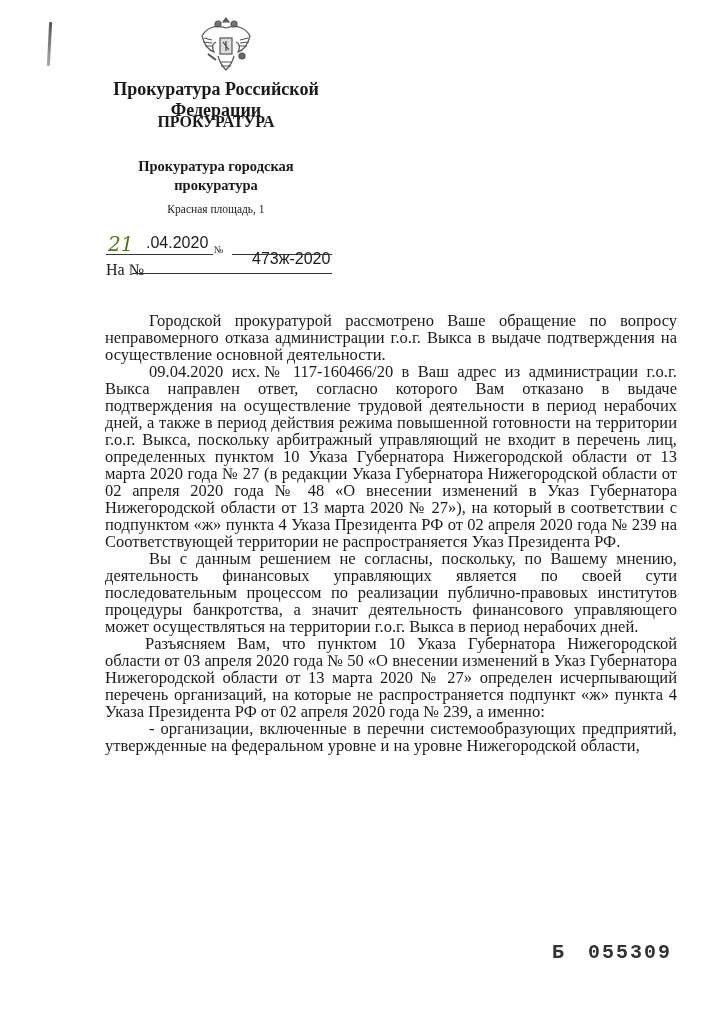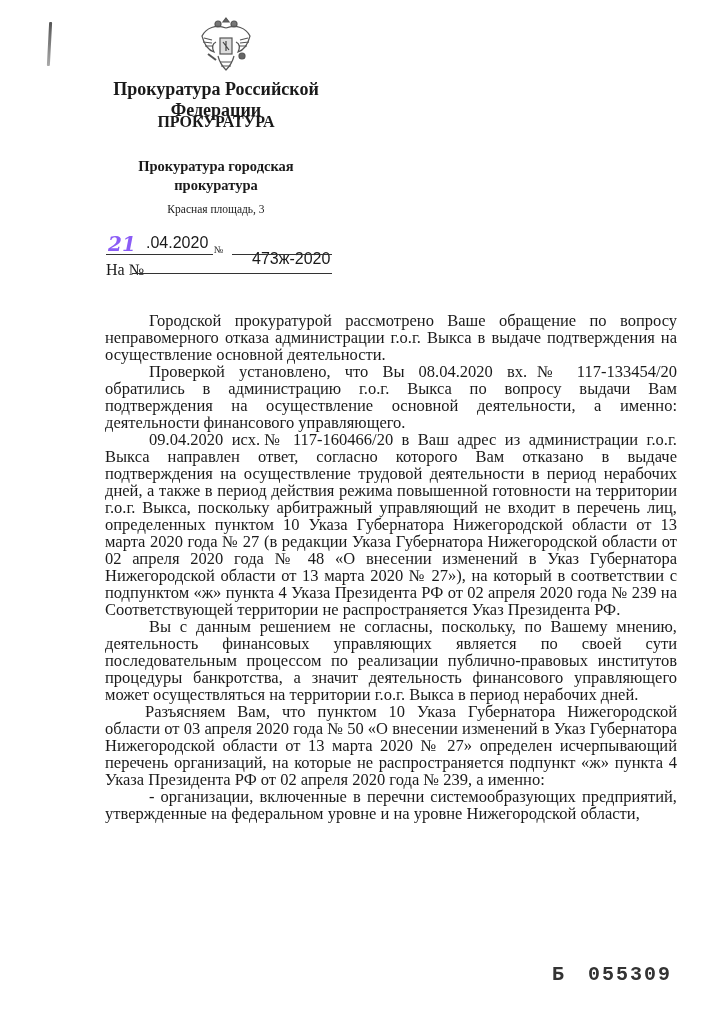--- a/index.html
+++ b/index.html
@@ -11,31 +11,31 @@
   .hdr { position: absolute; text-align: center; font-weight: bold; }
   .hdr-federation { left: 100px; width: 232px; top: 79px; font-size: 18px; }
   .hdr-prok { left: 100px; width: 232px; top: 112px; font-size: 16px; line-height: 20px; }
   .hdr-city { left: 100px; width: 232px; top: 157px; font-size: 14.5px; line-height: 19px; }
   .addr { position: absolute; left: 100px; width: 232px; top: 202px; text-align: center;
           font-size: 11.5px; line-height: 15px; font-weight: normal; }
   .date-row { position: absolute; left: 106px; top: 232px; width: 226px; height: 28px; }
   .date-line { position: absolute; left: 0; top: 22px; width: 107px; border-bottom: 1px solid #333; }
   .num-line { position: absolute; left: 126px; top: 22px; width: 100px; border-bottom: 1px solid #333; }
   .sig-day { position: absolute; left: 2px; top: 0; font-family: "DejaVu Serif", serif; font-style: italic;
-             color: #8b5cf6; font-size: 20px; font-weight: bold; }
+             color: #4d7c0f; font-size: 20px; }
   .date-rest { position: absolute; left: 40px; top: 2px; font-family: "Liberation Sans", sans-serif; font-size: 16px; }
   .num-sign { position: absolute; left: 108px; top: 12px; font-size: 10px; }
   .num-val { position: absolute; left: 146px; top: 18px; font-family: "Liberation Sans", sans-serif; font-size: 16px; }
   .na-row { position: absolute; left: 106px; top: 261px; width: 226px; font-size: 16px; }
   .na-line { position: absolute; left: 26px; top: 12px; width: 200px; border-bottom: 1px solid #333; }
   .body-text { position: absolute; left: 105px; top: 312px; width: 572px; font-size: 16.5px; line-height: 17px;
                text-align: justify; }
   .body-text p { margin: 0; text-indent: 44px; }
   .body-text p.i2 { text-indent: 40px; }
-  .serial { position: absolute; left: 552px; top: 963px; font-size: 20px; letter-spacing: 2px;
+  .serial { position: absolute; left: 552px; top: 941px; font-size: 20px; letter-spacing: 2px;
             font-family: "Liberation Mono", monospace; font-weight: bold; color: #333; }
   .serial .pref { margin-right: 22px; }
 </style>
 </head>
 <body>
 
 <div class="mark"></div>
 
 <svg class="emblem" viewBox="0 0 56 62">
   <g fill="none" stroke="#555" stroke-width="1.2">
@@ -57,40 +57,39 @@
 
 <div class="hdr hdr-federation">Прокуратура Российской Федерации</div>
 <div class="hdr hdr-prok">
   <div>ПРОКУРАТУРА</div>
 </div>
 <div class="hdr hdr-city">
   <div>Прокуратура городская</div>
   <div>прокуратура</div>
 </div>
 <div class="addr">
-  <div>Красная площадь, 3</div>
+  <div>Красная площадь, 1</div>
 </div>
 
 <div class="date-row">
   <span class="sig-day">21</span>
   <span class="date-rest">.04.2020</span>
   <div class="date-line"></div>
   <span class="num-sign">№</span>
   <span class="num-val">473ж-2020</span>
   <div class="num-line"></div>
 </div>
 
 <div class="na-row">
   <span>На №</span>
   <div class="na-line"></div>
 </div>
 
 <div class="body-text">
   <p>Городской прокуратурой рассмотрено Ваше обращение по вопросу неправомерного отказа администрации г.о.г. Выкса в выдаче подтверждения на осуществление основной деятельности.</p>
-  <p>Проверкой установлено, что Вы 08.04.2020 вх.№ 117-133454/20 обратились в администрацию г.о.г. Выкса по вопросу выдачи Вам подтверждения на осуществление основной деятельности, а именно: деятельности финансового управляющего.</p>
   <p>09.04.2020 исх.№ 117-160466/20 в Ваш адрес из администрации г.о.г. Выкса направлен ответ, согласно которого Вам отказано в выдаче подтверждения на осуществление трудовой деятельности в период нерабочих дней, а также в период действия режима повышенной готовности на территории г.о.г. Выкса, поскольку арбитражный управляющий не входит в перечень лиц, определенных пунктом 10 Указа Губернатора Нижегородской области от 13 марта 2020 года № 27 (в редакции Указа Губернатора Нижегородской области от 02 апреля 2020 года № 48 «О внесении изменений в Указ Губернатора Нижегородской области от 13 марта 2020 № 27»), на который в соответствии с подпунктом «ж» пункта 4 Указа Президента РФ от 02 апреля 2020 года № 239 на Соответствующей территории не распространяется Указ Президента РФ.</p>
   <p>Вы с данным решением не согласны, поскольку, по Вашему мнению, деятельность финансовых управляющих является по своей сути последовательным процессом по реализации публично-правовых институтов процедуры банкротства, а значит деятельность финансового управляющего может осуществляться на территории г.о.г. Выкса в период нерабочих дней.</p>
   <p class="i2">Разъясняем Вам, что пунктом 10 Указа Губернатора Нижегородской области от 03 апреля 2020 года № 50 «О внесении изменений в Указ Губернатора Нижегородской области от 13 марта 2020 № 27» определен исчерпывающий перечень организаций, на которые не распространяется подпункт «ж» пункта 4 Указа Президента РФ от 02 апреля 2020 года № 239, а именно:</p>
   <p>- организации, включенные в перечни системообразующих предприятий, утвержденные на федеральном уровне и на уровне Нижегородской области,</p>
 </div>
 
 <div class="serial">
   <span class="pref">Б</span><span>055309</span>
 </div>
 

